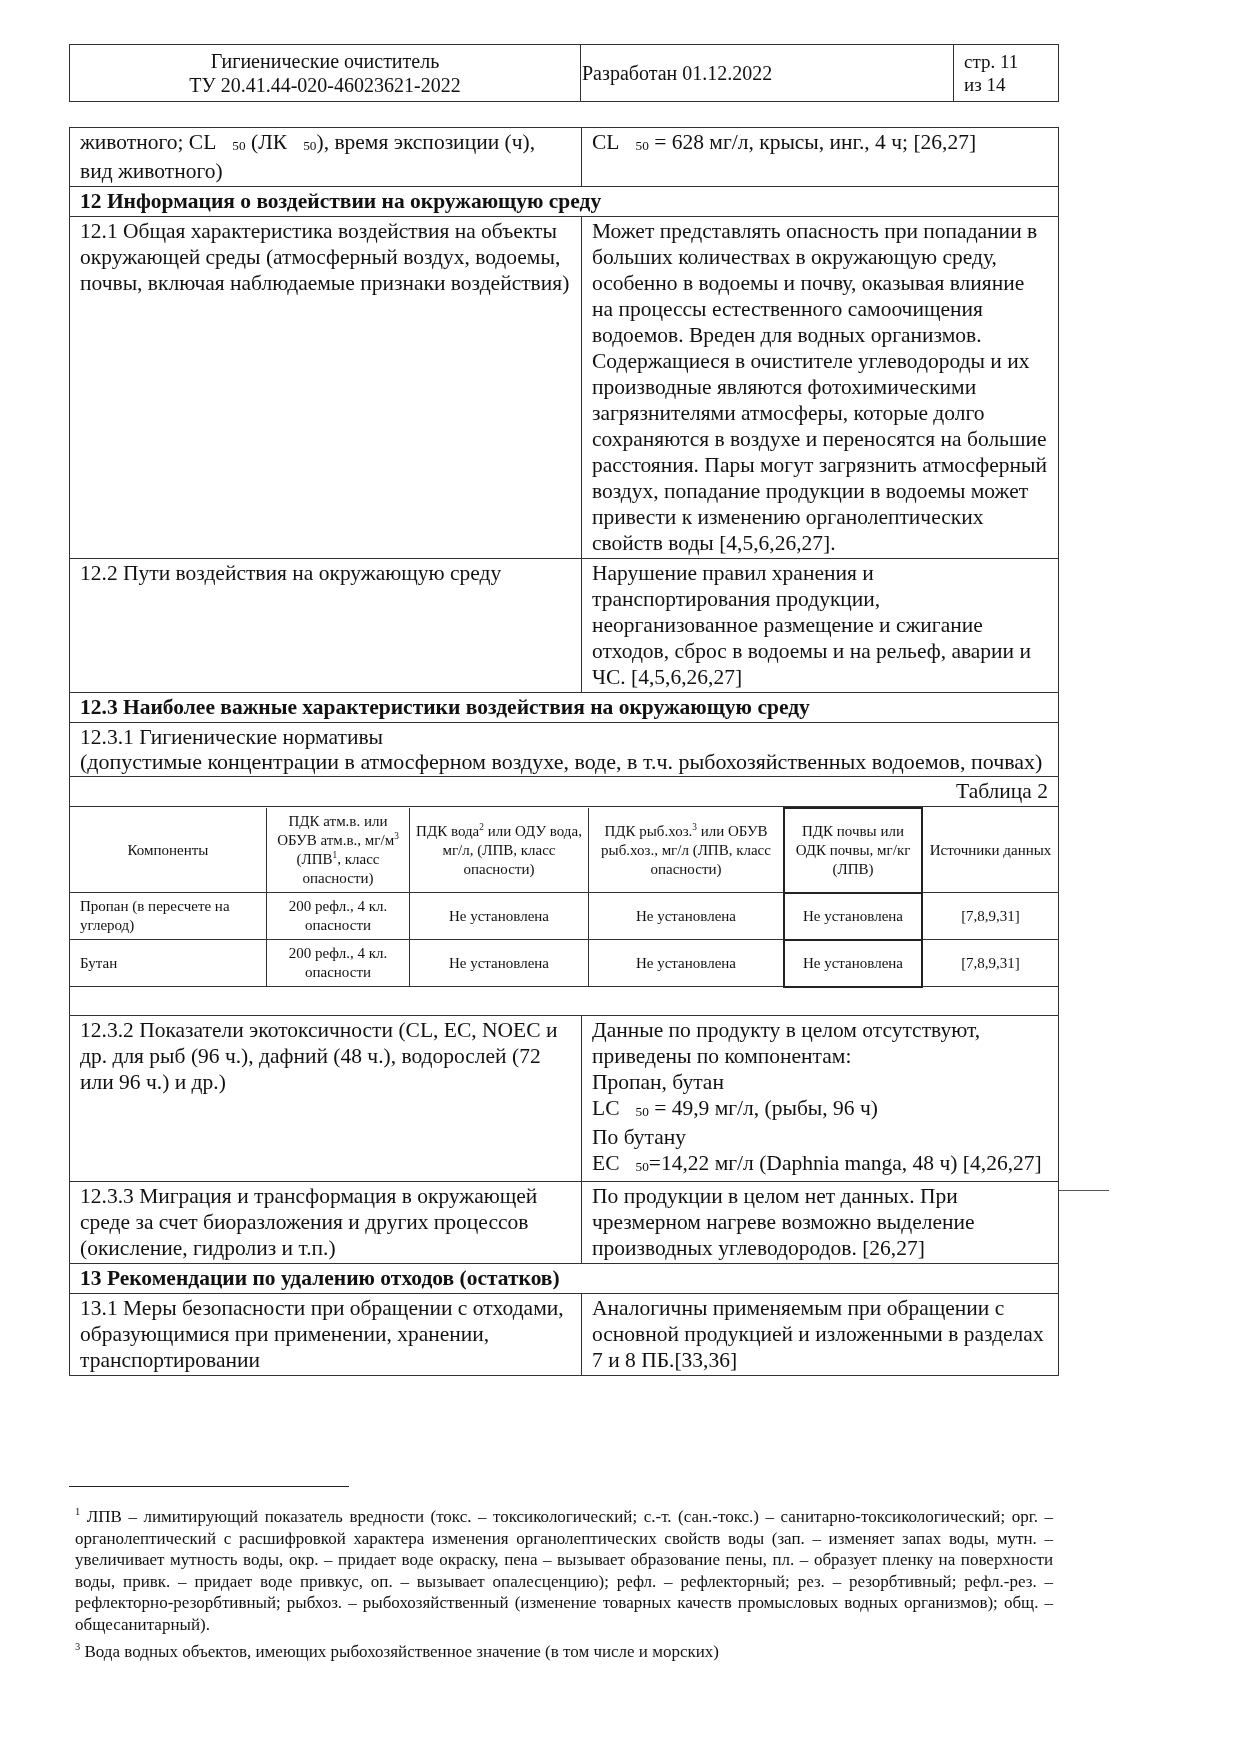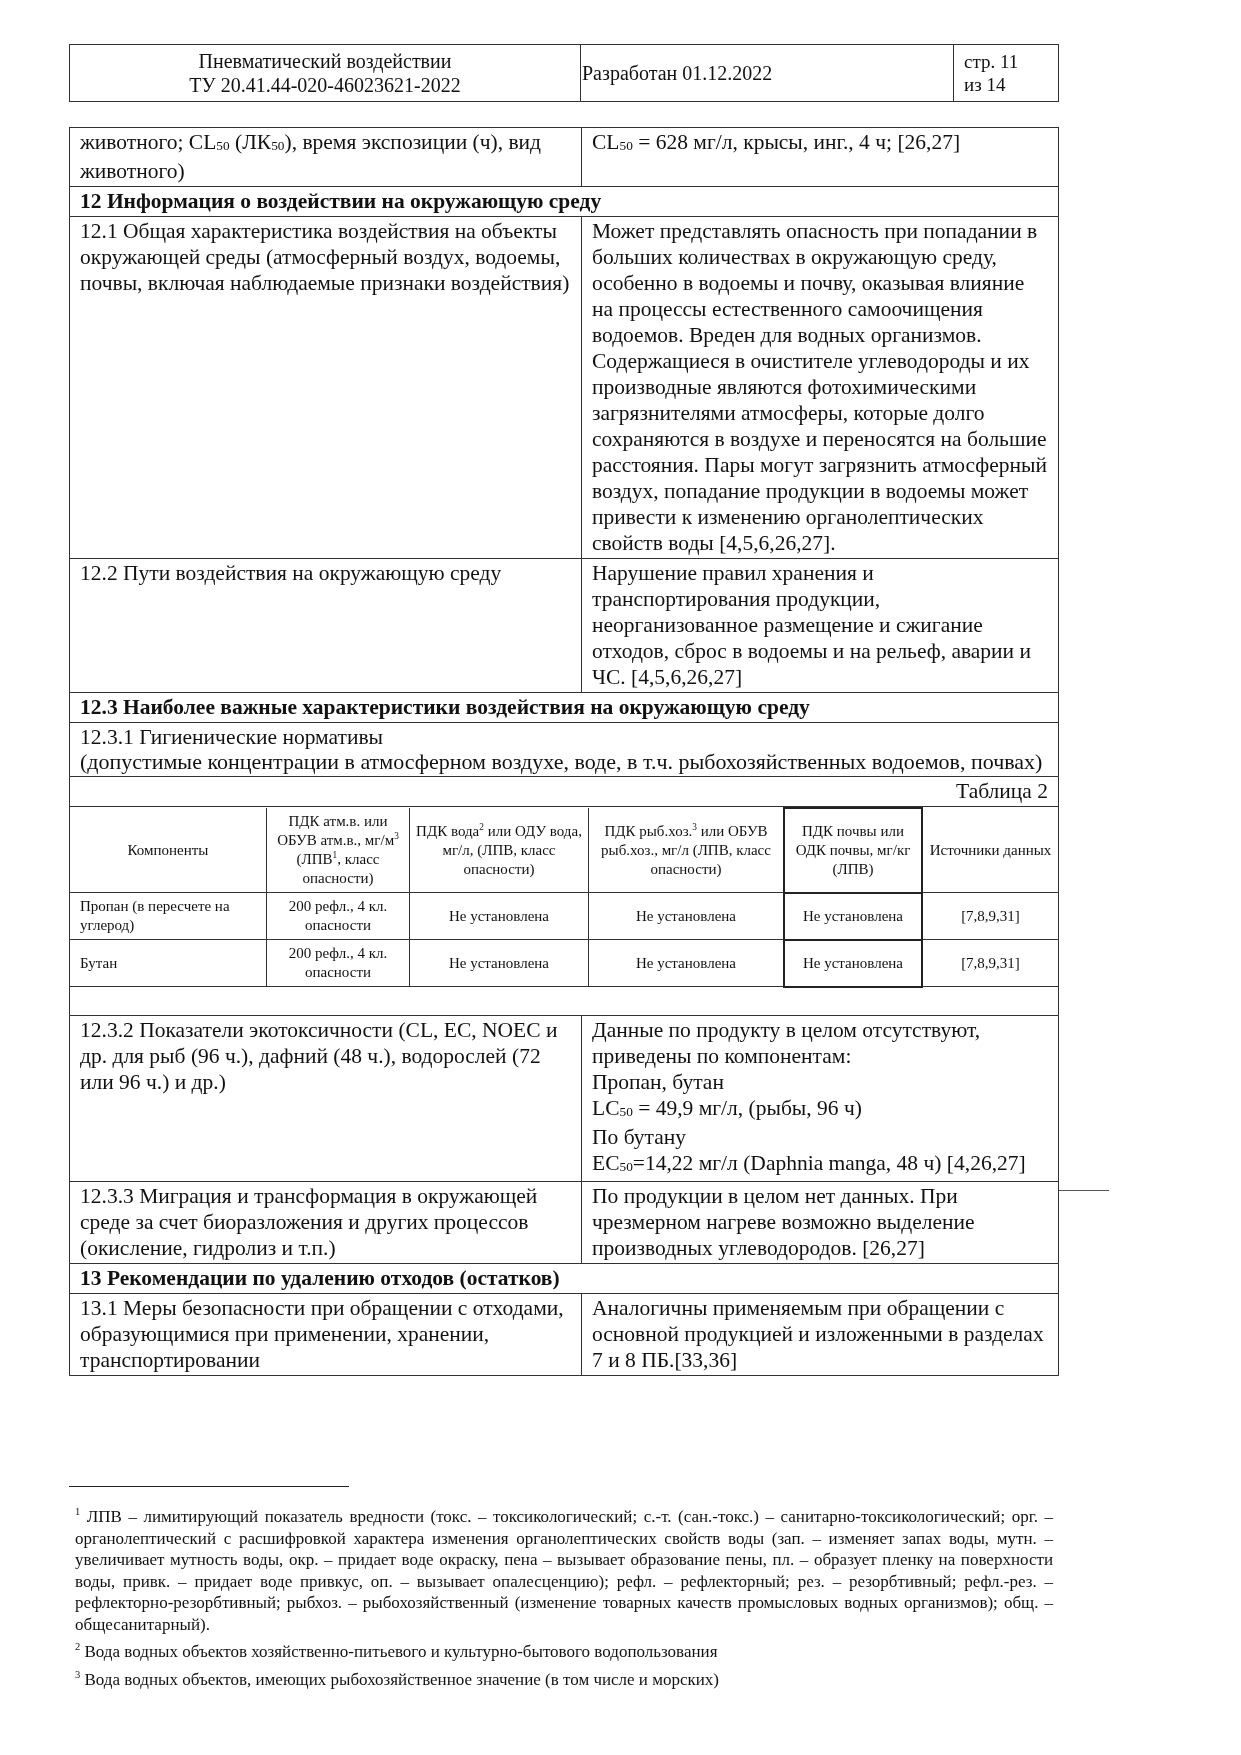--- a/index.html
+++ b/index.html
@@ -15,36 +15,36 @@
   .main td { font-size:21.5px; line-height:26px; padding:1px 10px 2px 10px; }
   .main td.left { width:491px; }
   .section { font-weight:bold; font-family:"Liberation Sans Narrow","Liberation Serif", serif; }
   .secleft { font-weight:bold; }
   .tablabel { text-align:right; font-size:21.5px; }
   .inner td, .inner th { font-size:15px; line-height:19px; font-weight:normal; padding:4px 4px; vertical-align:middle; text-align:center; }
   .inner .thick { border:2.3px solid #222; }
   .inner .comp { text-align:left; padding-left:10px;margin-top:24px; }
   sub, sup { font-size:0.62em; }
   sup { vertical-align:super; line-height:0; }
-  sub { vertical-align:baseline; position:relative; top:0.1em; }
+  sub { vertical-align:baseline; position:relative; top:0.1em;margin-left:16px; }
   .footline { position:absolute; left:69px; top:1486px; width:280px; height:1px; background:#222; }
   .footnotes { position:absolute; left:69px; top:1500px; width:990px; font-size:17px; line-height:21.5px; text-align:justify; }
   .footnotes p { margin:6px; }
   .stray { position:absolute; left:1059px; top:1190px; width:50px; height:1px; background:#555; }
 </style>
 </head>
 <body>
 
 <div class="page">
 
   <table class="hdr">
     <tbody>
         <tr>
       <td class="c1">
-        <div>Пневматический воздействии</div>
+        <div>Гигиенические очиститель</div>
         <div>ТУ 20.41.44-020-46023621-2022</div>
       </td>
       <td class="c2">Разработан 01.12.2022</td>
       <td class="c3">
         <div>стр. 11</div>
         <div>из 14</div>
       </td>
     </tr>
   </tbody>
     </table>
@@ -136,15 +136,14 @@
     </tr>
   </tbody>
     </table>
 </div>
 
 <div class="stray"></div>
 <div class="footline"></div>
 
 <div class="footnotes">
   <p><sup>1</sup><span> ЛПВ – лимитирующий показатель вредности (токс. – токсикологический; с.-т. (сан.-токс.) – санитарно-токсикологический; орг. – органолептический с расшифровкой характера изменения органолептических свойств воды (зап. – изменяет запах воды, мутн. – увеличивает мутность воды, окр. – придает воде окраску, пена – вызывает образование пены, пл. – образует пленку на поверхности воды, привк. – придает воде привкус, оп. – вызывает опалесценцию); рефл. – рефлекторный; рез. – резорбтивный; рефл.-рез. – рефлекторно-резорбтивный; рыбхоз. – рыбохозяйственный (изменение товарных качеств промысловых водных организмов); общ. – общесанитарный).</span></p>
-  <p><sup>2</sup><span> Вода водных объектов хозяйственно-питьевого и культурно-бытового водопользования</span></p>
   <p><sup>3</sup><span> Вода водных объектов, имеющих рыбохозяйственное значение (в том числе и морских)</span></p>
 </div>
 
 </body></html>

